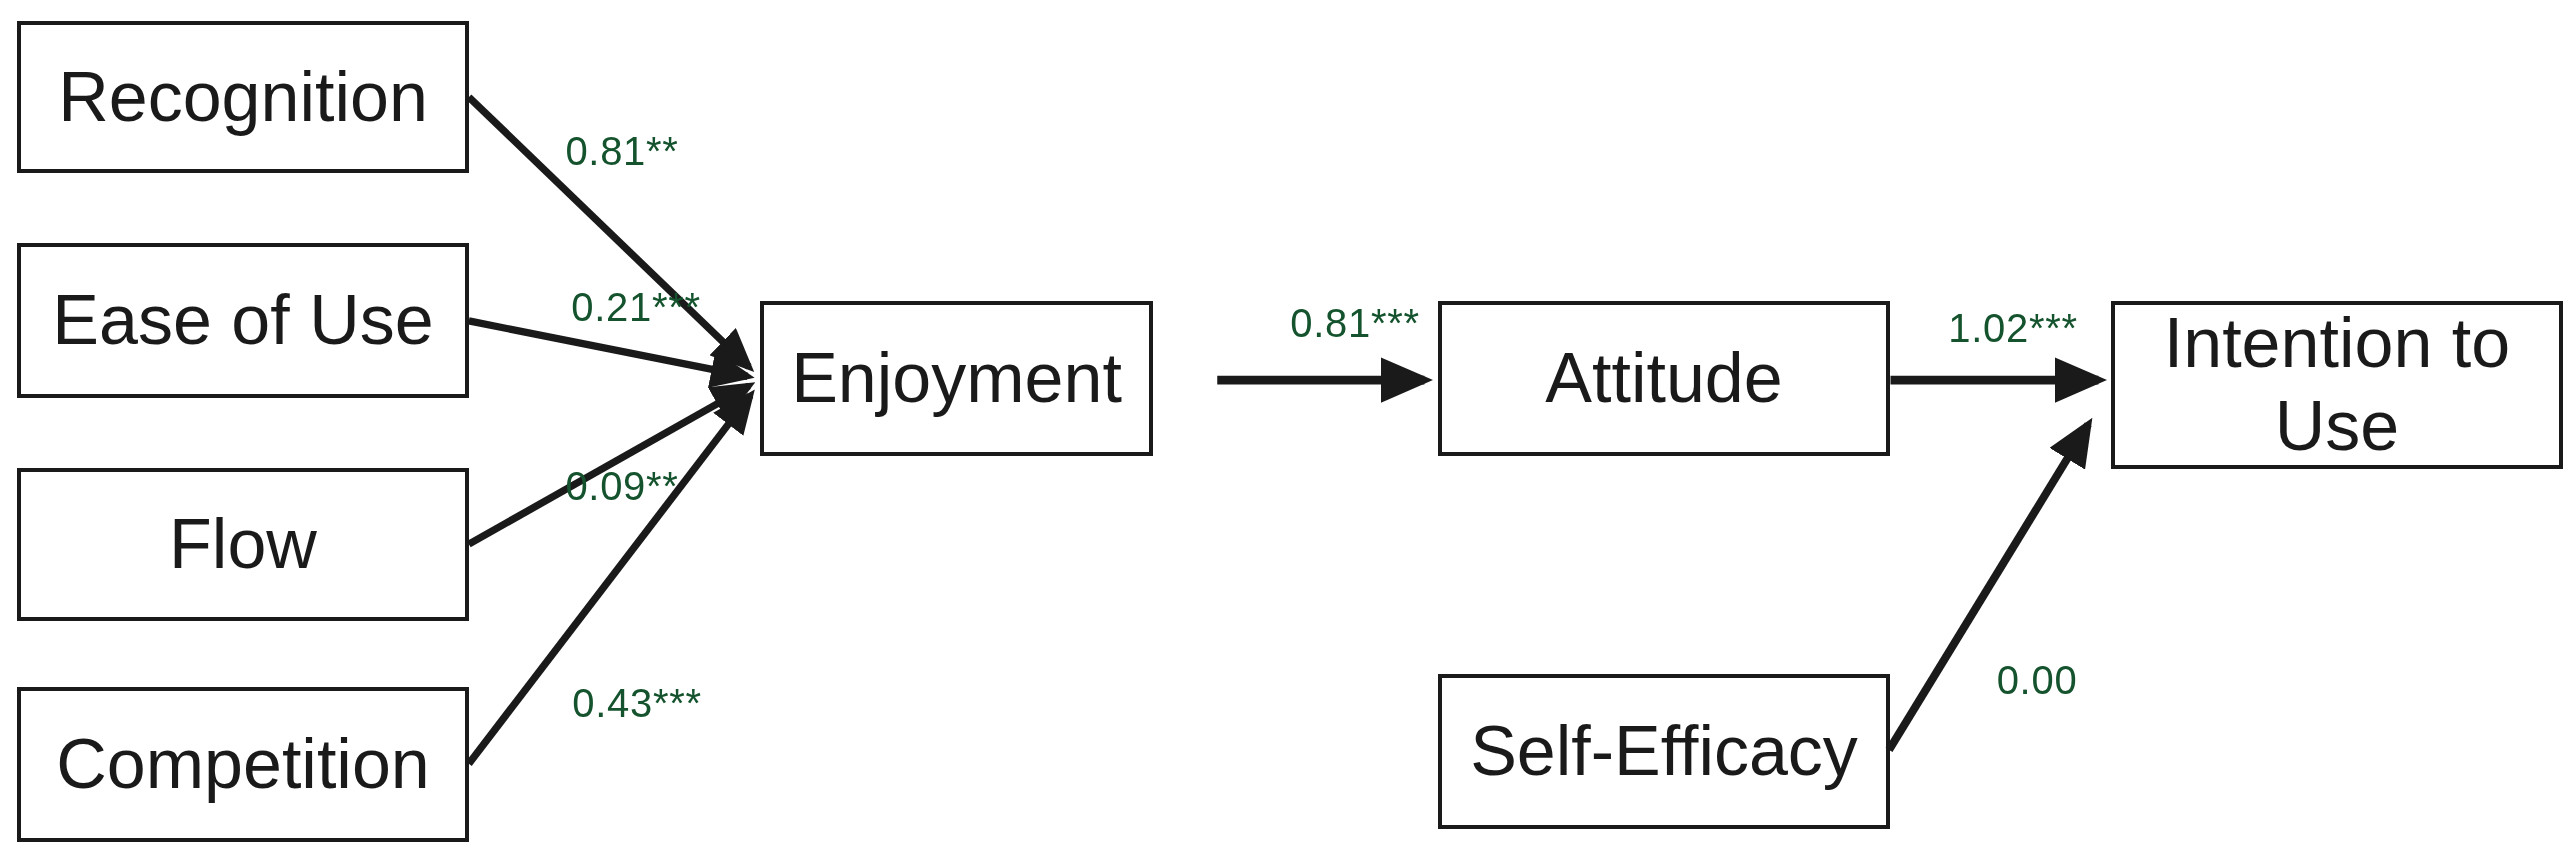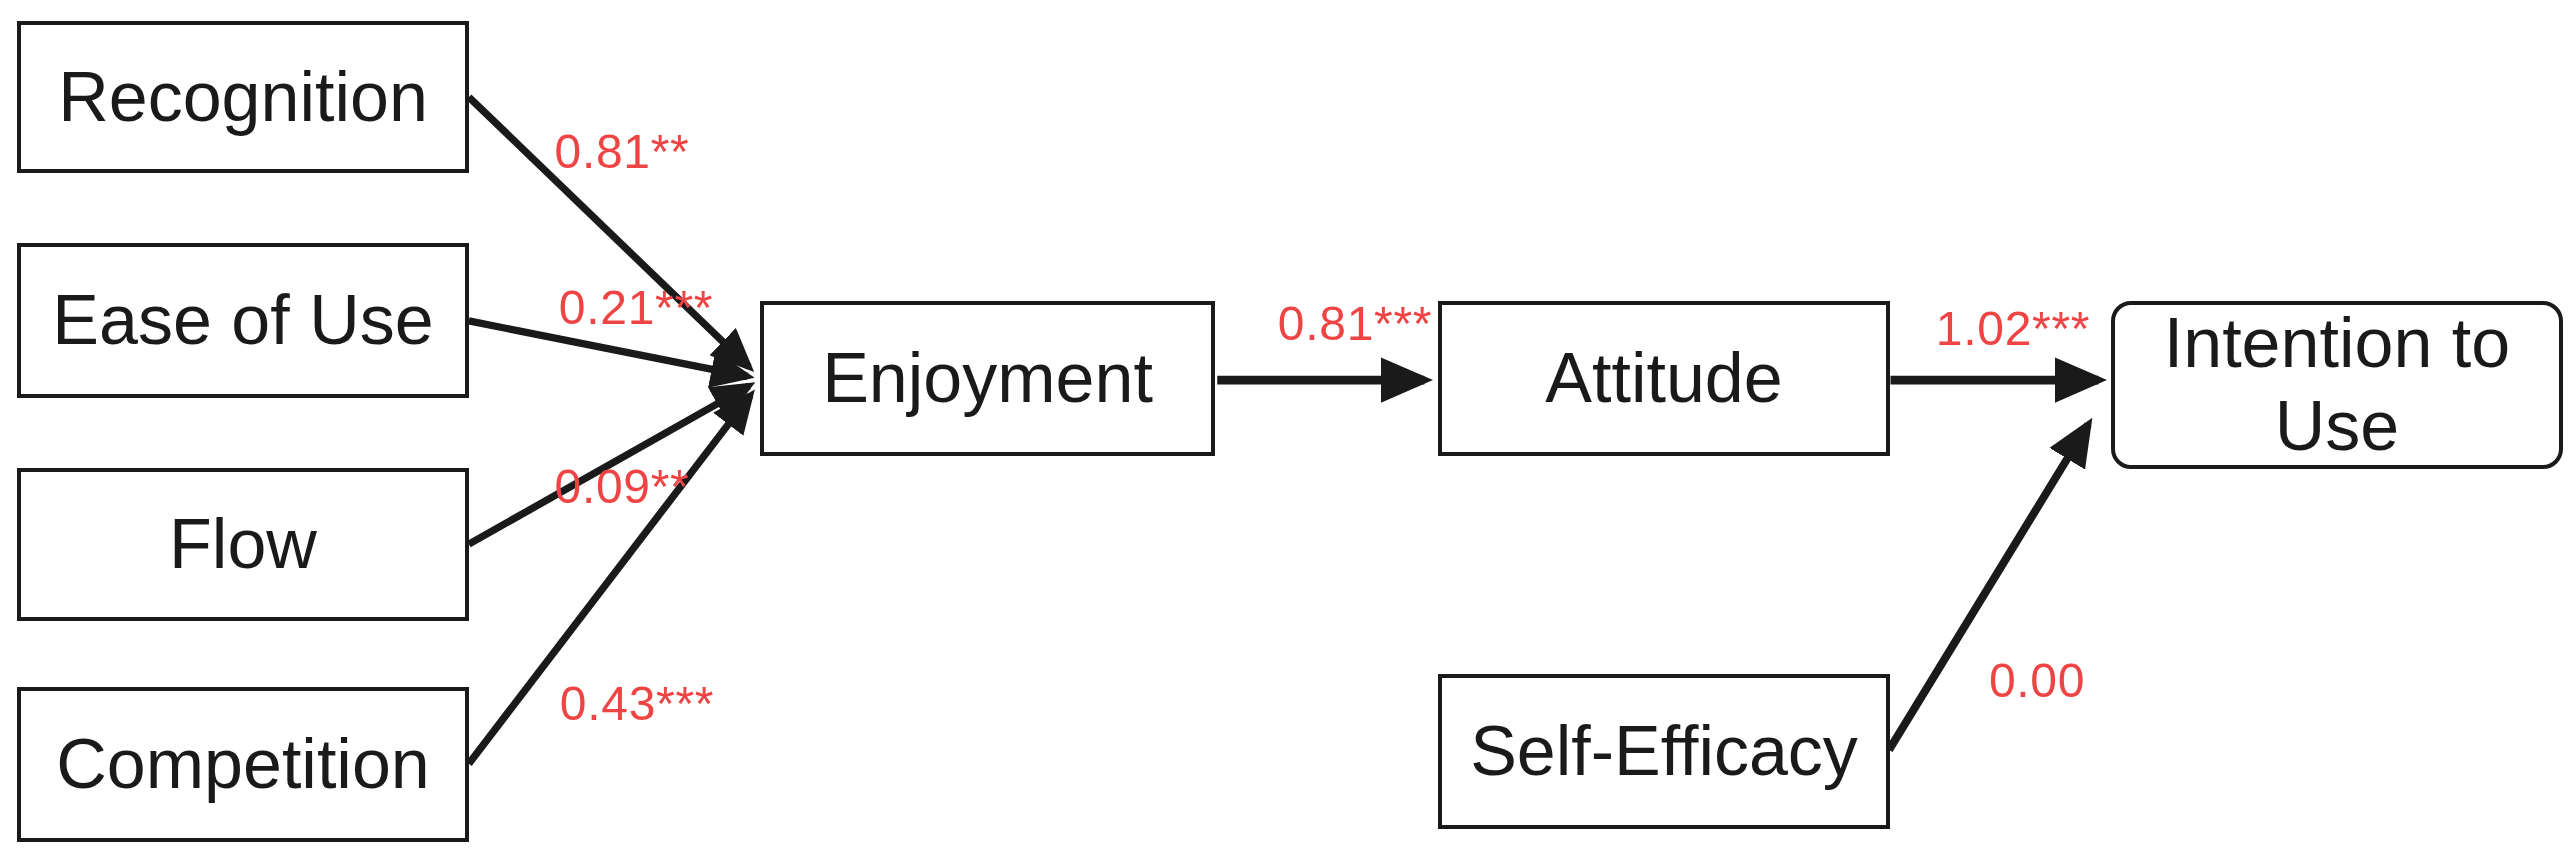--- a/index.html
+++ b/index.html
@@ -27,22 +27,22 @@
   }
   .edges-layer {
     position: absolute;
     left: 0; top: 0;
     width: 2576px; height: 860px;
     pointer-events: none;
   }
   .edge-label {
     position: absolute;
     transform: translate(-50%, -50%);
-    font-size: 48px;
-    color: #ef4444;
+    font-size: 40px;
+    color: #14532d;
     white-space: nowrap;
     letter-spacing: 0.7px;
   }
 </style>
 </head>
 <body>
 
 <div class="canvas">
 
   <div class="node" style="left:17px;  top:21px;  width:452px; height:152px;">
@@ -54,29 +54,29 @@
   </div>
 
   <div class="node" style="left:17px;  top:468px; width:452px; height:153px;">
     <span>Flow</span>
   </div>
 
   <div class="node" style="left:17px;  top:687px; width:452px; height:155px;">
     <span>Competition</span>
   </div>
 
-  <div class="node" style="left:760px; top:301px; width:455px; height:155px;">
+  <div class="node" style="left:760px; top:301px; width:393px; height:155px;">
     <span>Enjoyment</span>
   </div>
 
   <div class="node" style="left:1438px; top:301px; width:452px; height:155px;">
     <span>Attitude</span>
   </div>
 
-  <div class="node" style="left:2111px; top:301px; width:452px; height:168px;border-radius:20px;">
+  <div class="node" style="left:2111px; top:301px; width:452px; height:168px;">
     <span>Intention to Use</span>
   </div>
 
   <div class="node" style="left:1438px; top:674px; width:452px; height:155px;">
     <span>Self-Efficacy</span>
   </div>
 
   <svg class="edges-layer" width="2576" height="860" viewBox="0 0 3530 1179" xmlns="http://www.w3.org/2000/svg">
     <defs>
       <marker id="ah" markerUnits="strokeWidth" markerWidth="6" markerHeight="5.2" refX="5.0" refY="2.6" orient="auto">

